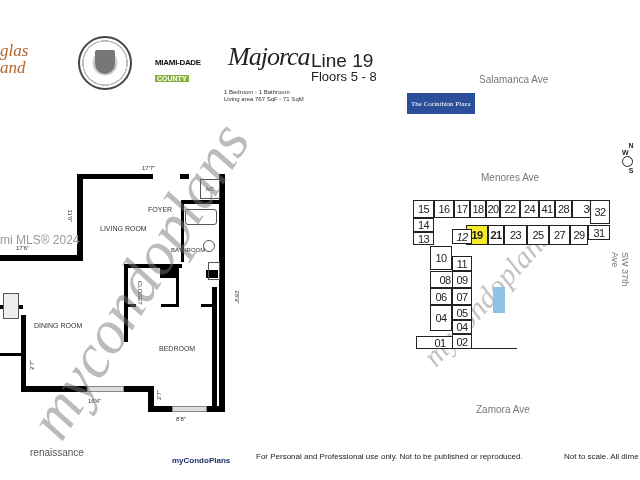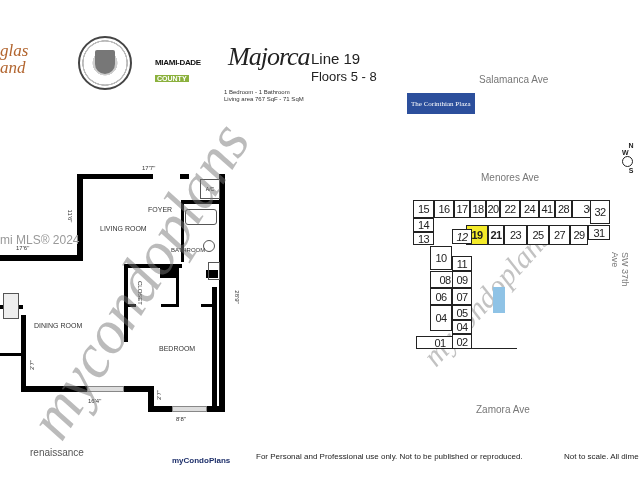--- a/index.html
+++ b/index.html
@@ -6,21 +6,21 @@
   body{width:640px;height:480px;position:relative;overflow:hidden;font-family:"Liberation Sans",sans-serif;color:#222;}
   .abs{position:absolute;}
   .logo-douglas{left:0;top:42px;font-family:"Liberation Serif",serif;font-style:italic;color:#b2652f;font-size:17px;line-height:17px;}
   .seal{left:78px;top:36px;width:54px;height:54px;border-radius:50%;border:2px solid #444;box-sizing:border-box;background:radial-gradient(circle,#cfcfcf 0 35%,#fff 36% 60%,#bbb 61% 64%,#fff 65%);}
   .seal-inner{position:absolute;left:15px;top:12px;width:20px;height:24px;background:#777;border-radius:2px 2px 10px 10px;}
   .miami{left:155px;top:58px;}
   .miami .top{font-size:8px;font-weight:bold;color:#111;letter-spacing:-0.3px;}
   .miami .cty{display:inline-block;background:#8bb13d;color:#fff;font-size:7px;font-weight:bold;padding:0 2px;}
   .miami .d{position:absolute;left:24px;top:-2px;width:28px;height:26px;background:#1a5fa8;border-radius:0 14px 14px 0;z-index:-1;}
   .majorca{left:228px;top:42px;font-family:"Liberation Serif",serif;font-style:italic;font-size:26px;letter-spacing:-1px;}
-  .line{left:311px;top:50px;font-size:15px;text-align:center;}
+  .line{left:311px;top:50px;font-size:19px;text-align:center;}
   .floors{left:311px;top:69px;font-size:13px;}
   .unitinfo{left:224px;top:89px;font-size:6px;line-height:7px;color:#333;}
   .street{color:#777;font-size:10px;}
   .corinthian{left:407px;top:93px;width:68px;height:21px;background:#2c4f9c;color:#fff;font-family:"Liberation Serif",serif;font-size:7px;display:flex;align-items:center;padding-left:4px;box-sizing:border-box;}
   .compass{left:622px;top:142px;font-size:7px;font-weight:bold;color:#222;}
   .wall{position:absolute;background:#000;}
   .lbl{position:absolute;font-size:7px;color:#333;white-space:nowrap;}
   .dim{position:absolute;font-size:6px;color:#333;white-space:nowrap;}
   .mls{left:0;top:233px;font-size:12px;color:#999;}
   .cell{position:absolute;border:1px solid #222;background:#fff;font-size:11px;display:flex;align-items:center;justify-content:center;box-sizing:border-box;letter-spacing:-0.5px;}

